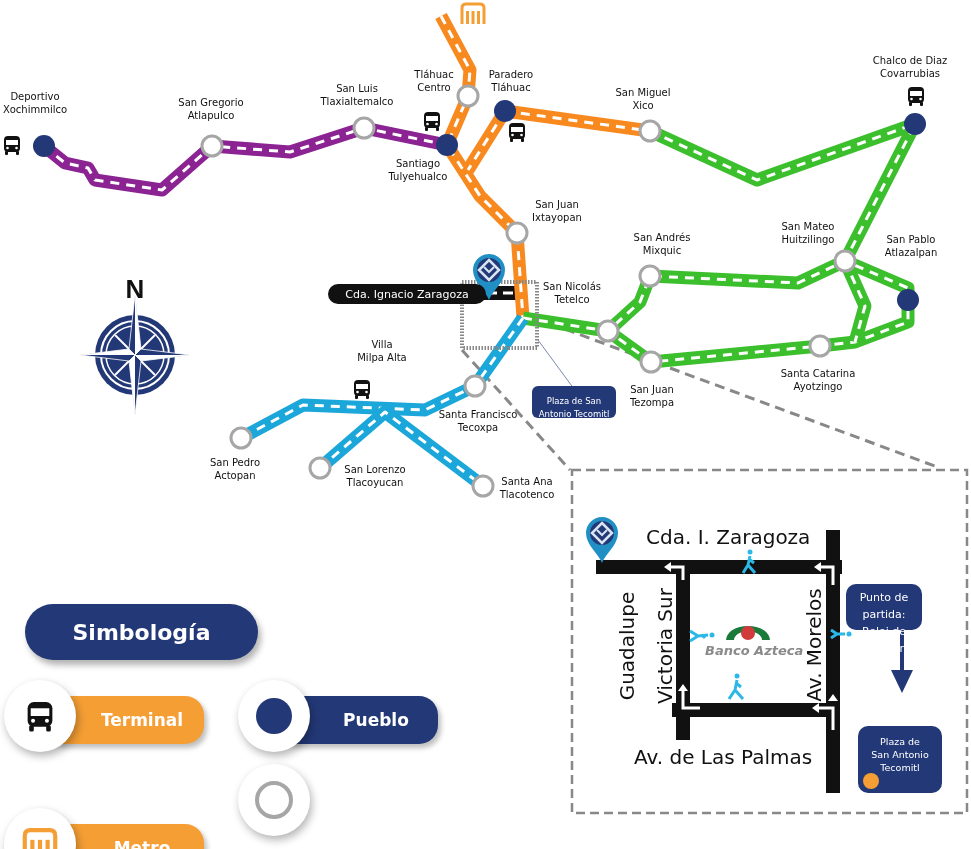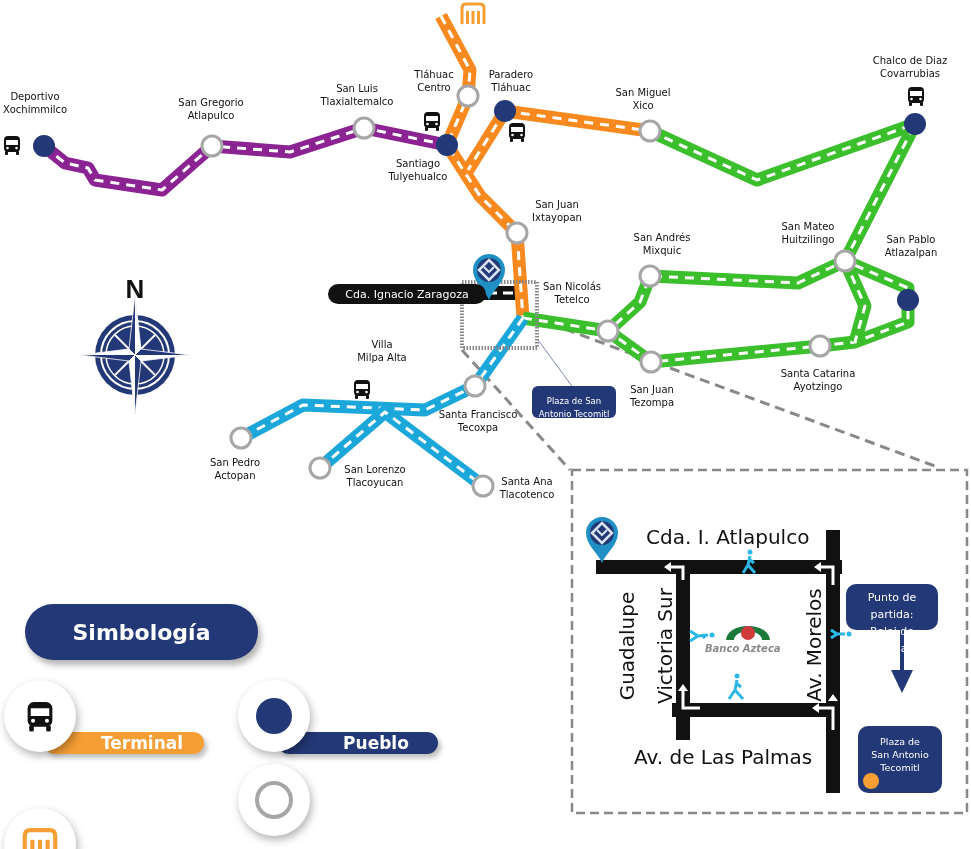--- a/index.html
+++ b/index.html
@@ -1,21 +1,21 @@
 <!DOCTYPE html>
 <html><head>
 <meta charset="utf-8">
 <style>
   html, body { margin:0; padding:0; background:#ffffff; }
   body { width:971px; height:849px; position:relative; overflow:hidden; font-family:"DejaVu Sans", sans-serif; }
   #map { position:absolute; left:0; top:0; width:971px; height:849px; }
   .lbl { font-family:"DejaVu Sans", sans-serif; font-size:10px; fill:#111; text-anchor:middle; }
   .legend-title { position:absolute; left:25px; top:604px; width:233px; height:56px; background:#233876; border-radius:28px; color:#fff; font-family:"DejaVu Sans", sans-serif; font-weight:bold; font-size:22px; display:flex; align-items:center; justify-content:center; box-shadow:3px 5px 6px rgba(0,0,0,0.3);text-align:right; }
   .leg-item { position:absolute; width:200px; height:72px; }
-  .leg-pill { position:absolute; left:40px; top:16px; width:160px; height:22px; border-radius:19px; color:#fff; font-family:"DejaVu Sans", sans-serif; font-weight:bold; font-size:17px; display:flex; align-items:center; justify-content:center; padding-left:36px; box-sizing:border-box; box-shadow:3px 4px 5px rgba(0,0,0,0.25);margin-top:36px; }
+  .leg-pill { position:absolute; left:40px; top:16px; width:160px; height:48px; border-radius:19px; color:#fff; font-family:"DejaVu Sans", sans-serif; font-weight:bold; font-size:17px; display:flex; align-items:center; justify-content:center; padding-left:36px; box-sizing:border-box; box-shadow:3px 4px 5px rgba(0,0,0,0.25); }
   .leg-circle { position:absolute; left:0; top:0; width:72px; height:72px; border-radius:50%; background:#fff; box-shadow:2px 4px 8px rgba(0,0,0,0.3); display:flex; align-items:center; justify-content:center; z-index:2; }
   .orange { background:#f49e34; }
   .navy { background:#233876; }
   .box-label { position:absolute; background:#233876; color:#fff; font-family:"DejaVu Sans", sans-serif; border-radius:10px; text-align:center; }
   .street-label { position:absolute; font-family:"DejaVu Sans", sans-serif; color:#111; white-space:nowrap; }
 </style>
 </head>
 <body>
 
 <svg id="map" viewBox="0 0 971 849">
@@ -213,28 +213,28 @@
     <path d="M891,670 L913,670 L902,693 Z" fill="#233876"></path>
   </g>
 </svg>
 
 <div class="box-label" style="left:300px;top:284px;width:158px;height:20px;background:#111;border-radius:10px;display:flex;align-items:center;justify-content:center;font-size:11px;margin-left:28px;">Cda. Ignacio Zaragoza</div>
 
 <div class="box-label" style="left:532px;top:386px;width:84px;height:32px;border-radius:6px;font-size:8.5px;line-height:13px;padding-top:9px;box-sizing:border-box;">
   <span>Plaza de San Antonio Tecomitl</span>
 </div>
 
-<div class="street-label" style="left:646px;top:525px;font-size:20px;">Cda. I. Atlapulco</div>
+<div class="street-label" style="left:646px;top:525px;font-size:20px;">Cda. I. Zaragoza</div>
 <div class="street-label" style="left:634px;top:745px;font-size:20px;">Av. de Las Palmas</div>
 <div class="street-label" style="left:572px;top:636px;font-size:20px;transform:rotate(-90deg);transform-origin:center;width:110px;text-align:center;line-height:20px;">Guadalupe</div>
 <div class="street-label" style="left:600px;top:636px;font-size:20px;transform:rotate(-90deg);transform-origin:center;width:130px;text-align:center;line-height:20px;">Victoria Sur</div>
 <div class="street-label" style="left:754px;top:635px;font-size:20px;transform:rotate(-90deg);transform-origin:center;width:120px;text-align:center;line-height:20px;">Av. Morelos</div>
-<div class="street-label" style="left:705px;top:643px;font-size:10px;font-weight:bold;font-style:italic;color:#8a8a8a;">Banco Azteca</div>
-
-<div class="box-label" style="left:846px;top:584px;width:92px;height:46px;font-size:11px;line-height:17px;padding-top:5px;box-sizing:border-box;">
+<div class="street-label" style="left:705px;top:643px;font-size:13px;font-weight:bold;font-style:italic;color:#8a8a8a;">Banco Azteca</div>
+
+<div class="box-label" style="left:846px;top:584px;width:76px;height:46px;font-size:11px;line-height:17px;padding-top:5px;box-sizing:border-box;">
   <div>Punto de partida:</div>
   <div>Reloj de Actopan</div>
 </div>
 
 <div class="box-label" style="left:858px;top:726px;width:84px;height:67px;font-size:9.5px;line-height:13px;padding-top:9px;box-sizing:border-box;">
   <div>Plaza de</div>
   <div>San Antonio</div>
   <div>Tecomitl</div>
   <span style="position:absolute;left:5px;top:47px;width:16px;height:16px;border-radius:50%;background:#f49e34;"></span>
 </div>

